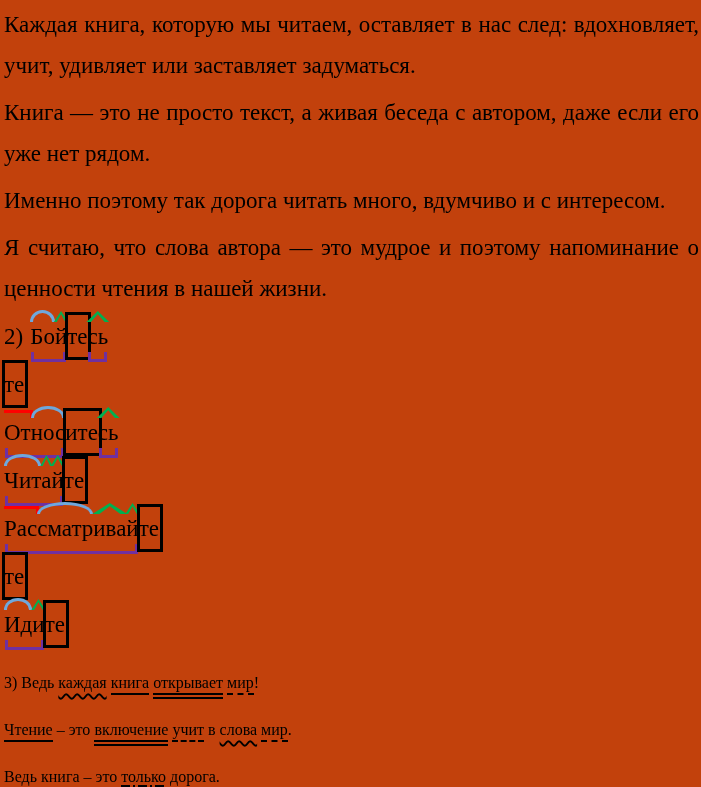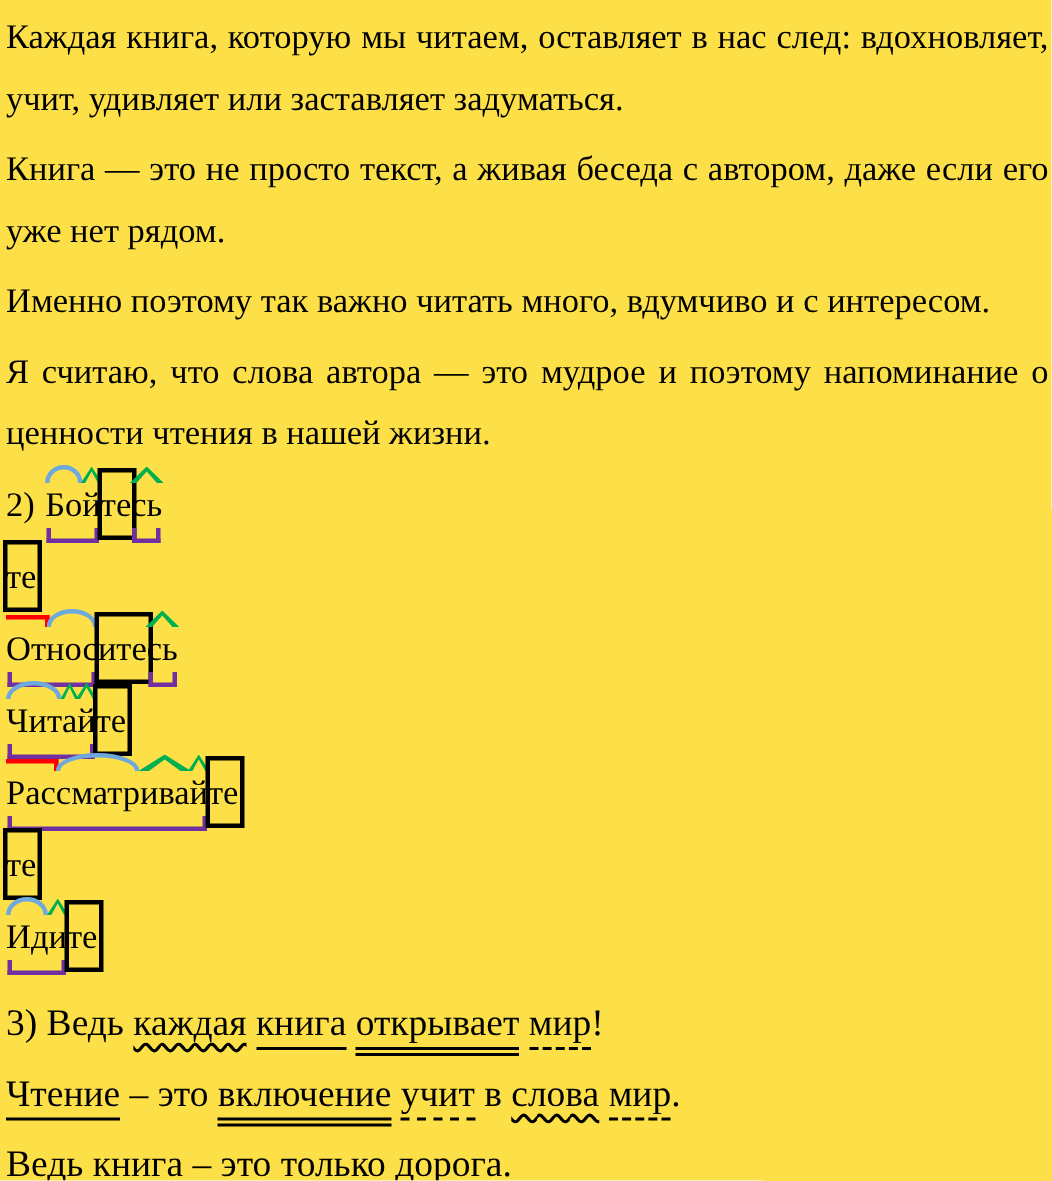--- a/index.html
+++ b/index.html
@@ -1,18 +1,18 @@
 <!DOCTYPE html>
 <html lang="ru"><head>
 <meta charset="utf-8">
 <style>
   html,body{margin:0;padding:0;background:#fff;}
   .page{
     width:701px;height:787px;box-sizing:border-box;
-    padding:4px 2px 0 4px;overflow:hidden;background:#fde047;
+    padding:4px 2px 0 4px;overflow:hidden;background:#c2410c;
     font-family:"Liberation Serif", serif;color:#000;
   }
   
   .para{
     font-size:23px;line-height:41px;margin:0 0 6px 0;
     text-align:justify;
   }
   
   .morph-section{margin-top:6px;}
   .morph-row{
@@ -47,21 +47,21 @@
   }
   
   .stem{position:relative;display:inline-block;}
   .stem::after{
     content:"";position:absolute;left:1px;right:1px;bottom:-13px;height:10px;
     border:3px solid #7030A0;border-top:none;box-sizing:border-box;
   }
   
   .sentences{margin-top:8px;}
   .sent{
-    font-size:25px;line-height:47px;white-space:pre-wrap;
+    font-size:16px;line-height:47px;white-space:pre-wrap;
   }
   .uw{display:inline-block;line-height:1.18;vertical-align:baseline;position:relative;}
   .u-solid{border-bottom:2px solid #000;}
   .u-double{border-bottom:6px double #000;}
   .u-dashed{border-bottom:2px dashed #000;}
   .u-wavy{
     text-decoration-line:underline;text-decoration-style:wavy;
     text-decoration-color:#000;text-decoration-thickness:2px;
     text-underline-offset:5px;
   }
@@ -70,21 +70,21 @@
     background:repeating-linear-gradient(90deg,#000 0 9px,transparent 9px 12px,#000 12px 14px,transparent 14px 17px);
   }
 </style>
 </head>
 <body>
 
 <div class="page">
 
   <p class="para">Каждая книга, которую мы читаем, оставляет в нас след: вдохновляет, учит, удивляет или заставляет задуматься.</p>
   <p class="para">Книга — это не просто текст, а живая беседа с автором, даже если его уже нет рядом.</p>
-  <p class="para">Именно поэтому так важно читать много, вдумчиво и с интересом.</p>
+  <p class="para">Именно поэтому так дорога читать много, вдумчиво и с интересом.</p>
   <p class="para">Я считаю, что слова автора — это мудрое и поэтому напоминание о ценности чтения в нашей жизни.</p>
 
   <div class="morph-section">
 
     <div class="morph-row">
         <span class="seg plain">2)</span>
         <span class="stem"><span class="seg m-root">Бо</span><span class="seg m-suffix">й</span></span>
         <span class="seg m-ending">те</span>
         <span class="stem"><span class="seg m-suffix">сь</span></span>
       </div>

